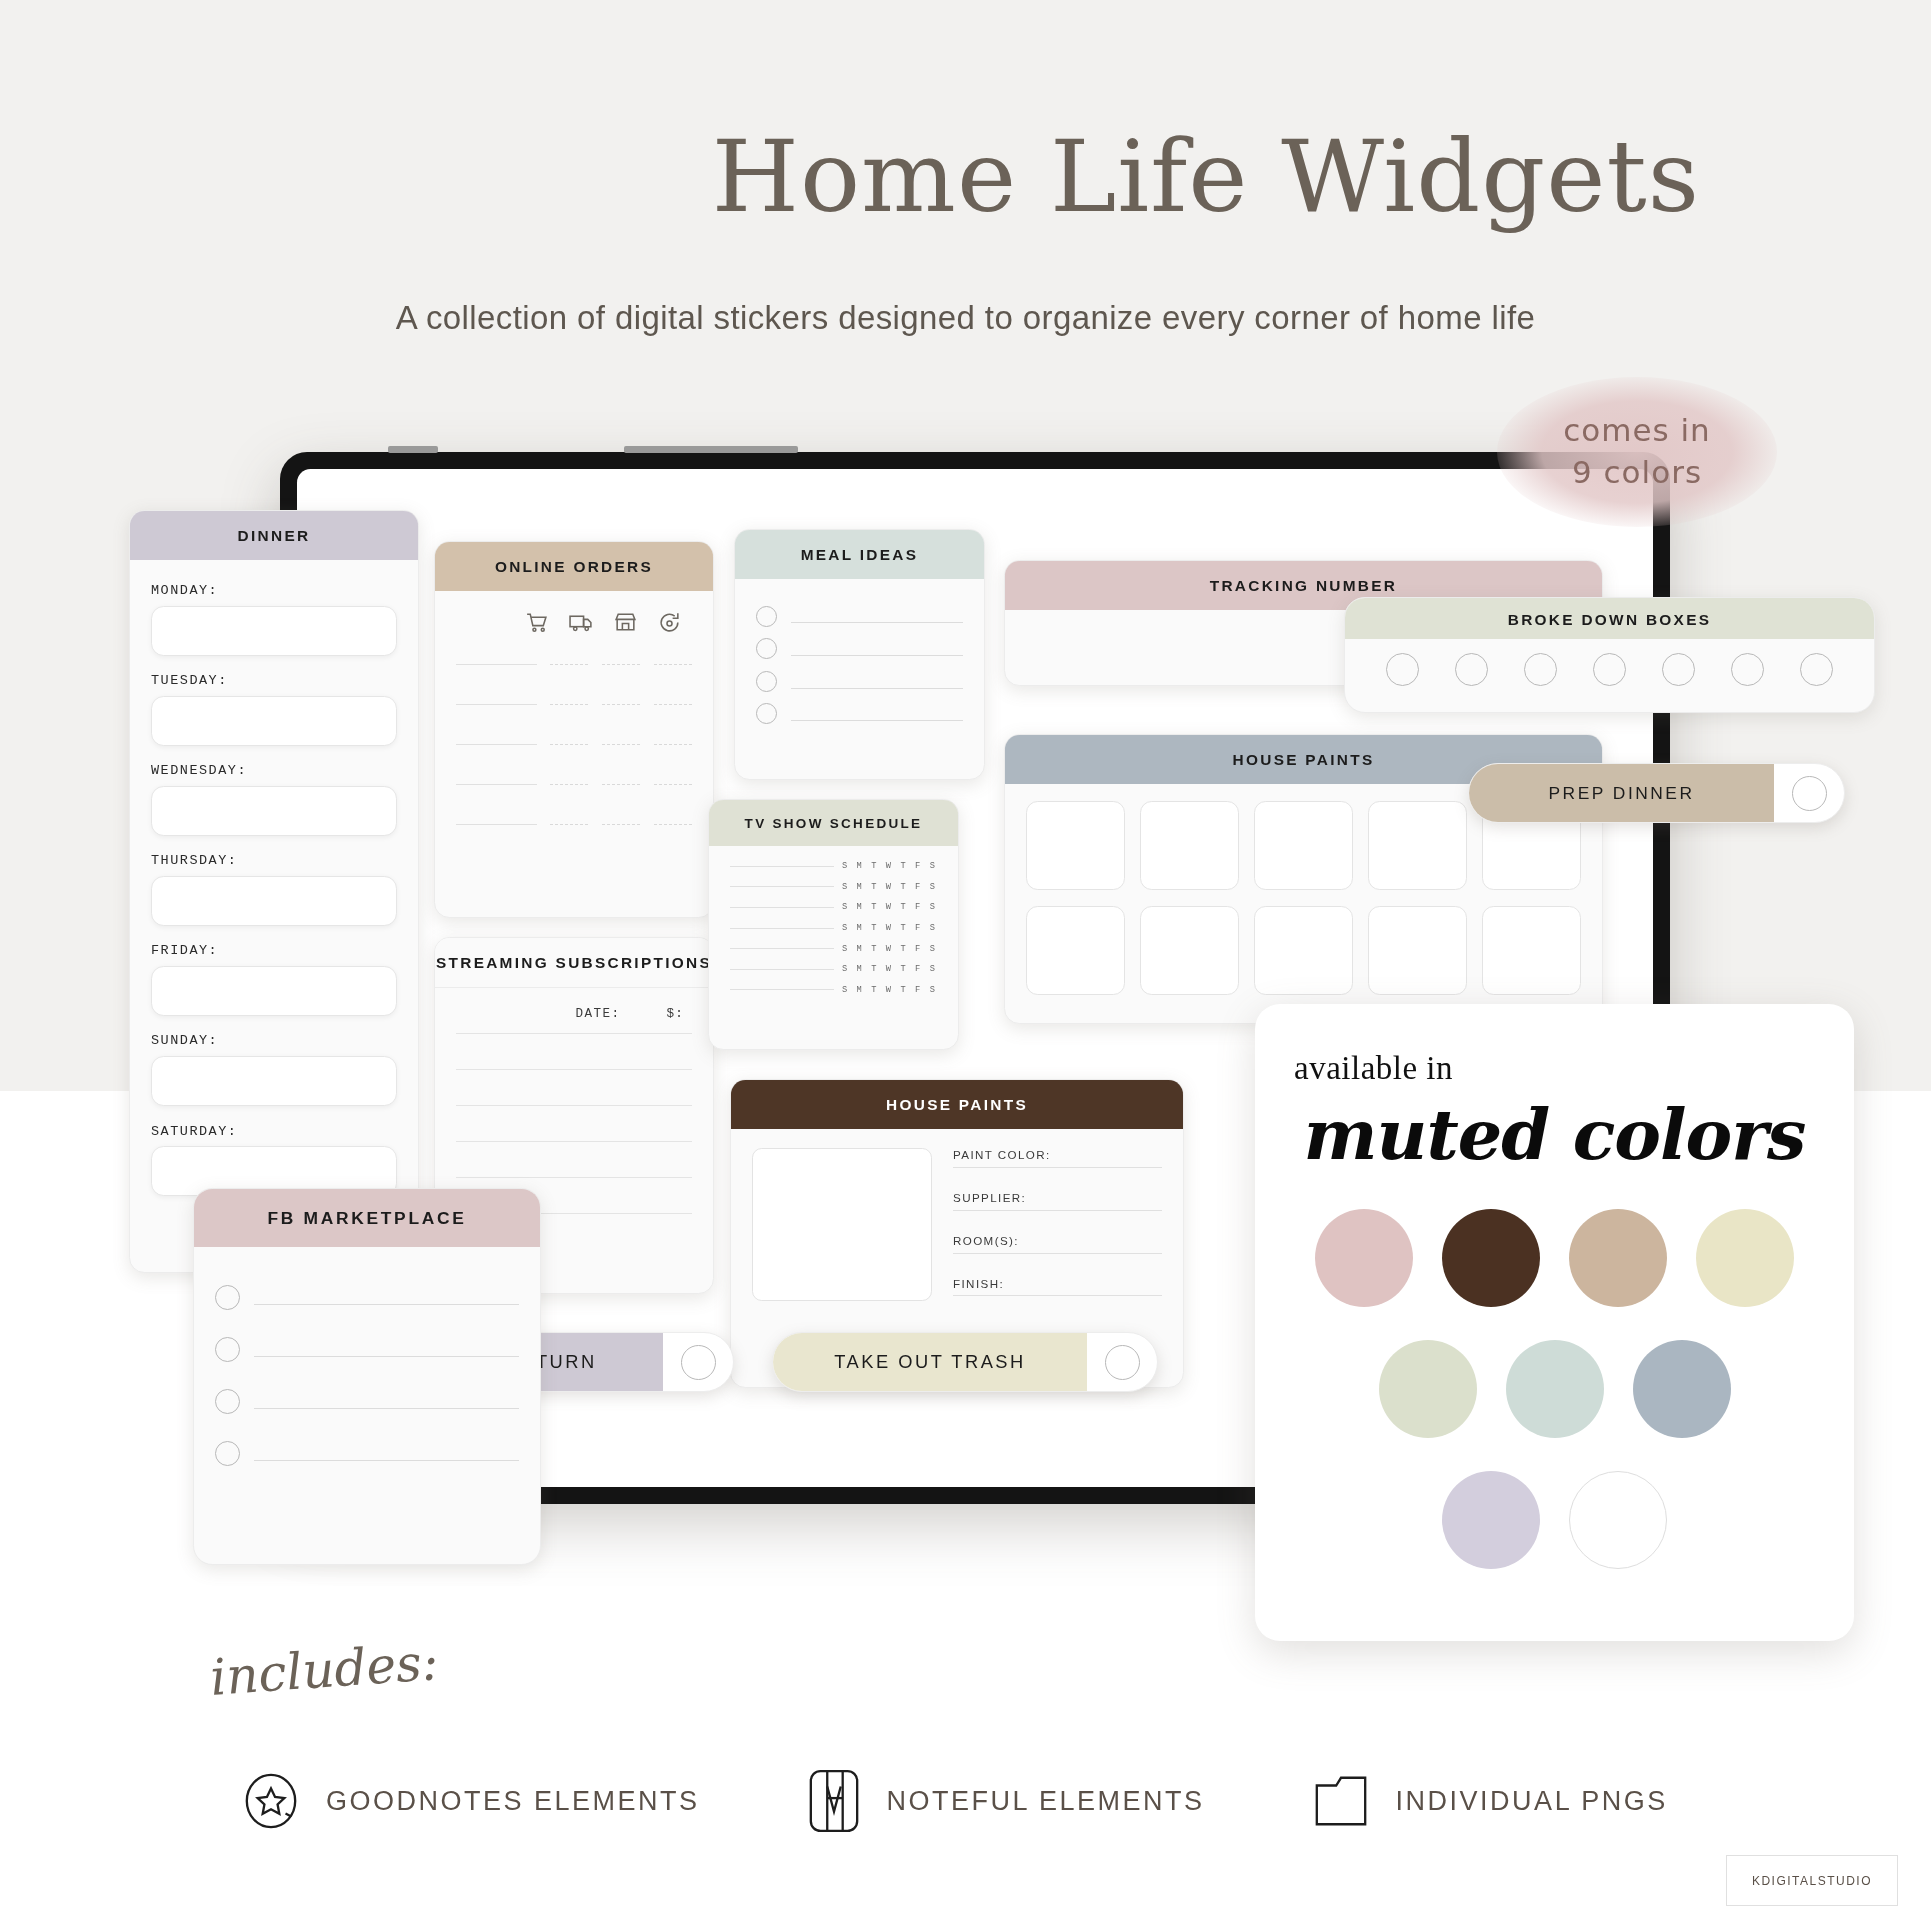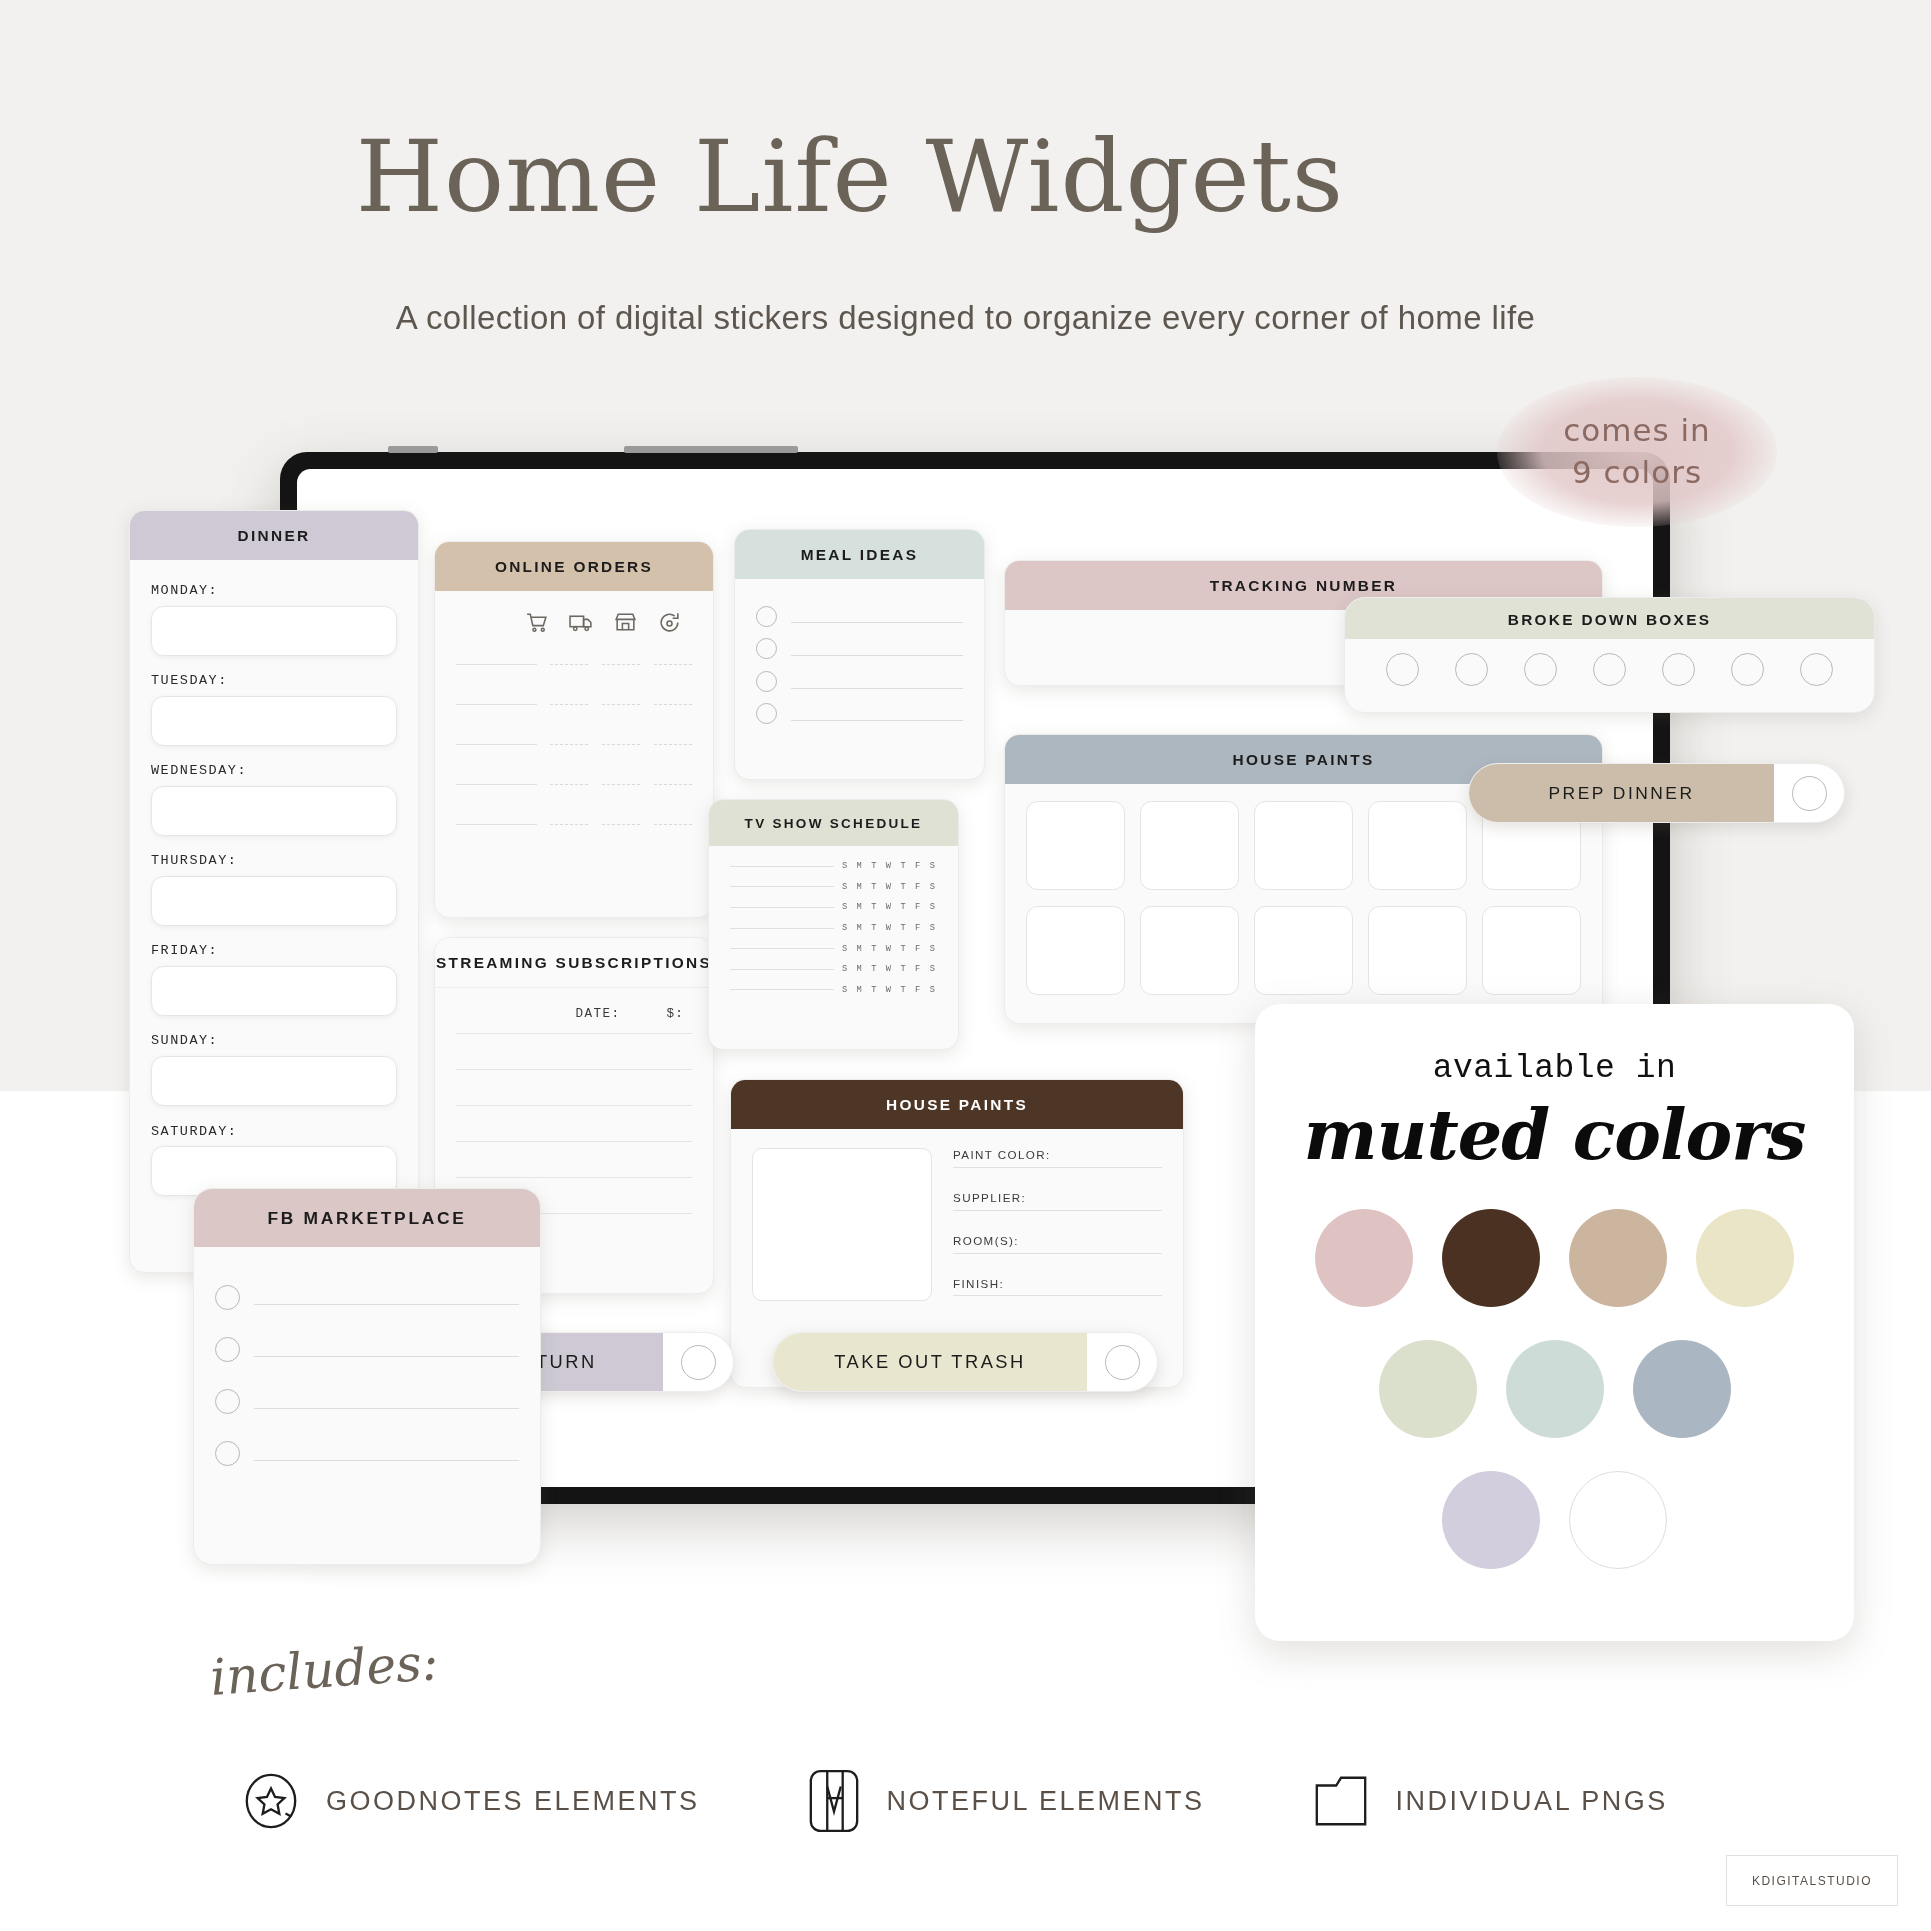--- a/index.html
+++ b/index.html
@@ -9,21 +9,21 @@
     background:#f2f1ef;
     position:relative;
     overflow:hidden;
   }
   
   #bg-top   { position:absolute; left:0; top:0; width:1931px; height:1091px; background:#f2f1ef; }
   #bg-bottom{ position:absolute; left:0; top:1091px; width:1931px; height:840px; background:#ffffff; }
 
   
   #page-title {
-    position:absolute; left:0; top:124px; width:1700px; text-align:center;
+    position:absolute; left:0; top:124px; width:1700px; text-align:right;
     font-family:"DejaVu Serif", serif; font-size:100px; font-weight:400;
     color:#6b6258; letter-spacing:1px; line-height:1.05;
   }
   #page-subtitle {
     position:absolute; left:0; top:299px; width:1931px; text-align:center;
     font-family:"Liberation Sans", sans-serif; font-size:33px; font-weight:400;
     color:#5e574f; letter-spacing:0.4px;
   }
 
   
@@ -153,21 +153,21 @@
   #widget-fb .circ-row { padding:13.5px 0; }
   #widget-fb .circ { width:25px; height:25px; }
 
   
   #muted-card {
     position:absolute; left:1255px; top:1004px; width:599px; height:637px; z-index:40;
     background:#ffffff; border-radius:25px; box-shadow:0 11.6px 39px rgba(110,100,90,.2);
     padding:46px 39px;
   }
   #muted-available {
-    text-align:center; font-family:Liberation Mono, monospace; font-size:33px; color:#111; letter-spacing:0.5px;
+    font-family:Liberation Serif, serif; font-size:33px; color:#111; letter-spacing:0.5px;
   }
   #muted-title {
     text-align:center; font-family:"DejaVu Serif", serif; font-style:italic; font-weight:700;
     font-size:70px; color:#0b0b0b; margin-top:5.8px; letter-spacing:-1px;
   }
   .swatch-row { display:flex; justify-content:center; gap:29px; margin-top:33px; }
   .swatch { width:98px; height:98px; border-radius:50%; }
   .swatch.outlined { border:1px solid #dedede; }
 
   

